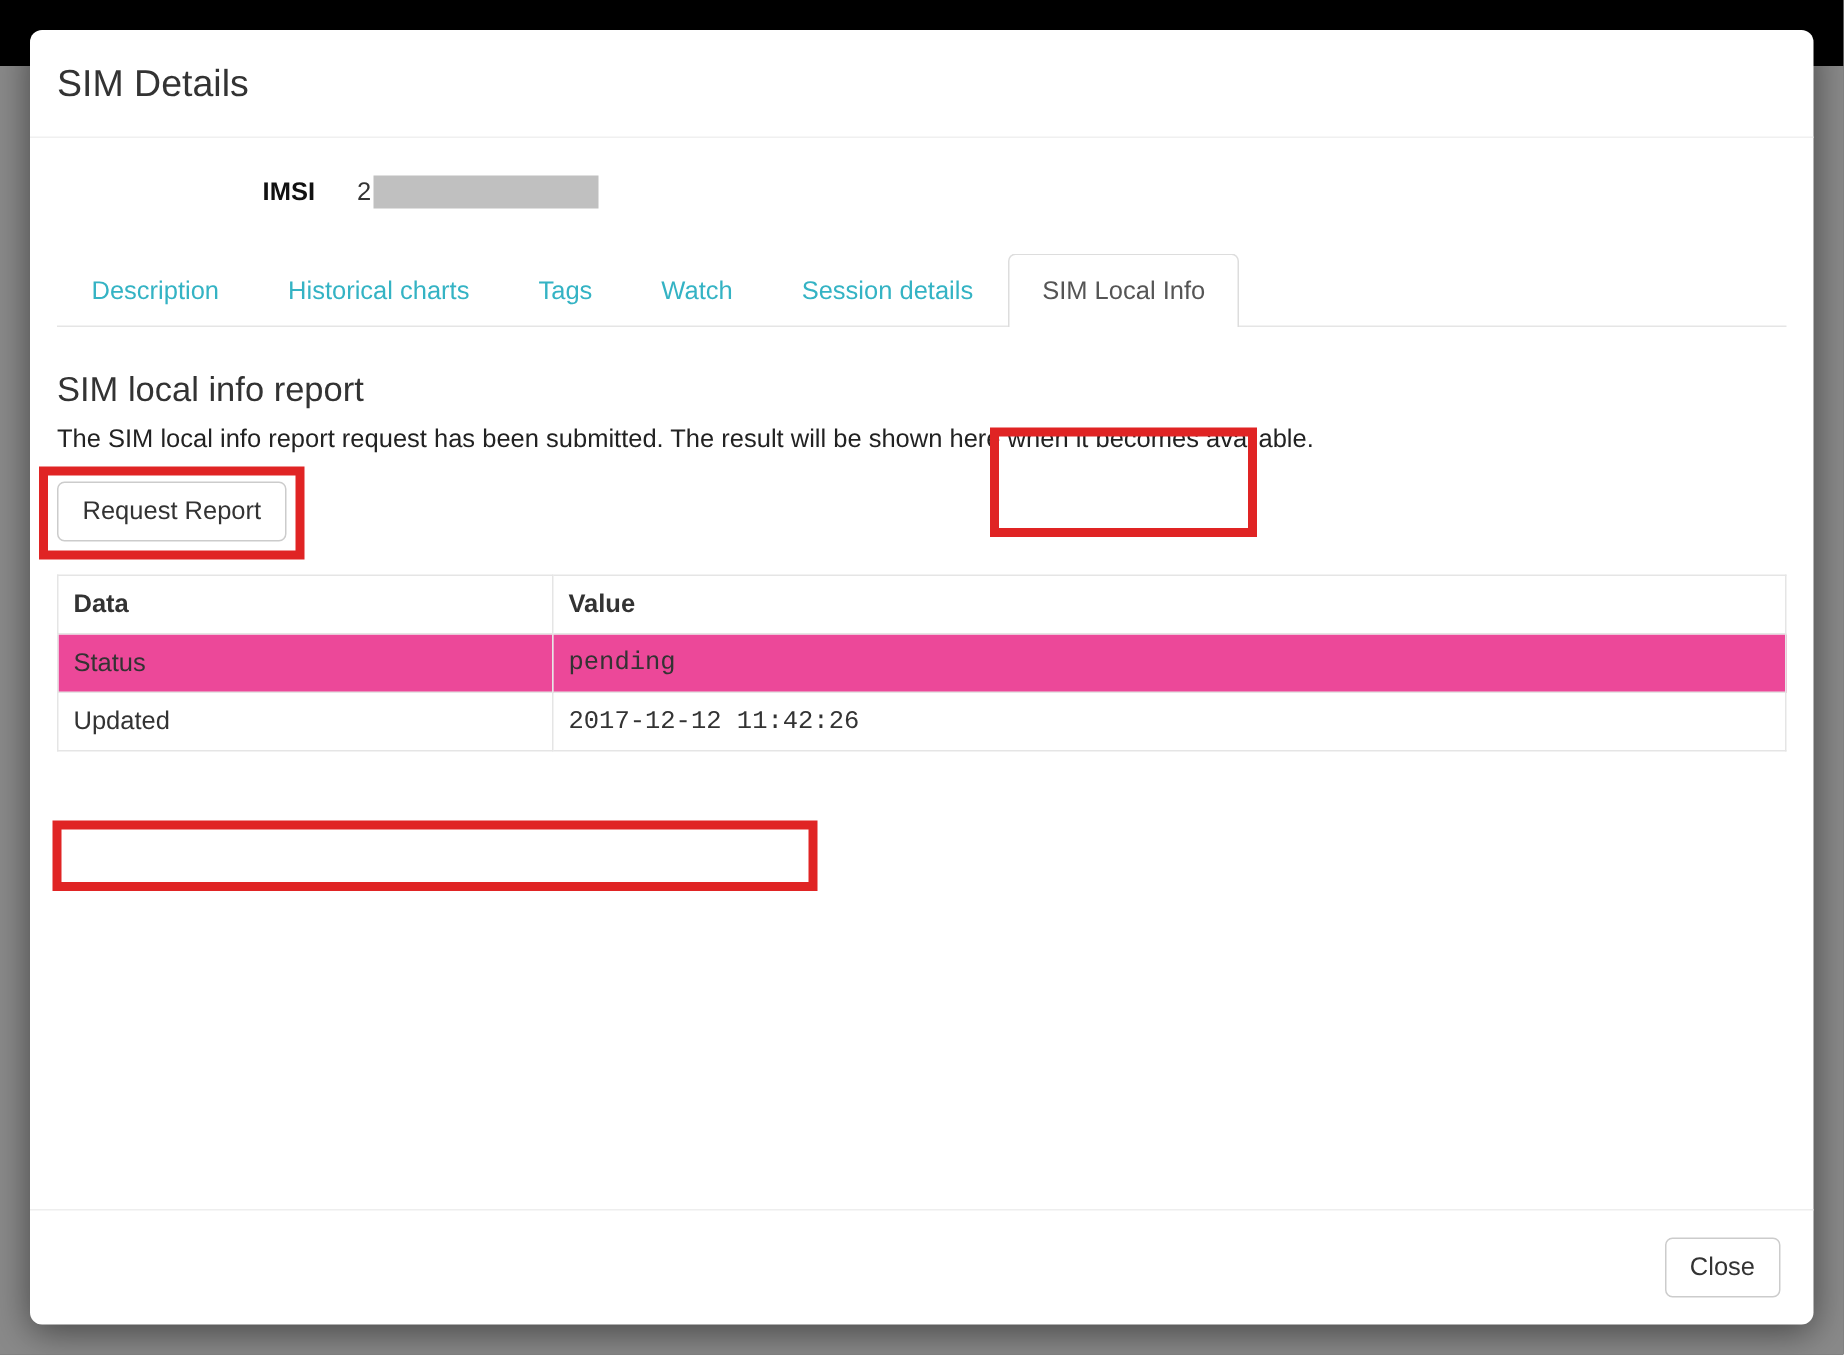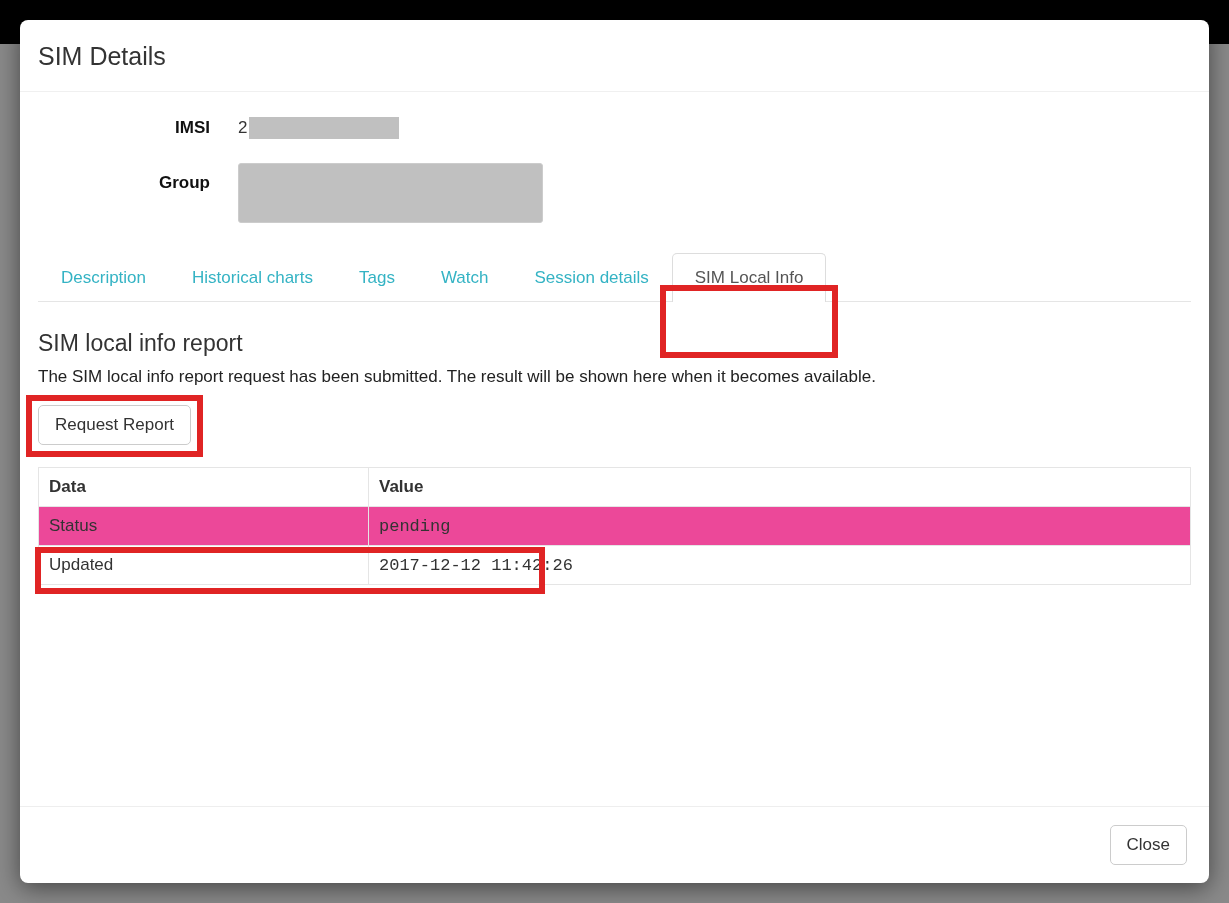--- a/index.html
+++ b/index.html
@@ -218,26 +218,20 @@
       <div class="label">IMSI</div>
       <div class="value">
         <span>2</span>
           <span class="redacted-inline"></span>
       </div>
     </div>
 
     
 
     
-    <div class="form-row" style="align-items:flex-start;">
-      <div class="label" style="padding-top:10px;">Group</div>
-      <div class="value">
-        <div class="redacted-block"></div>
-      </div>
-    </div>
 
     
     <div class="tabs" style="position:relative;">
       <div class="tab">Description</div>
       <div class="tab">Historical charts</div>
       <div class="tab">Tags</div>
       <div class="tab">Watch</div>
       <div class="tab">Session details</div>
       <div class="tab active" id="tab-sli">SIM Local Info</div>
     </div>

